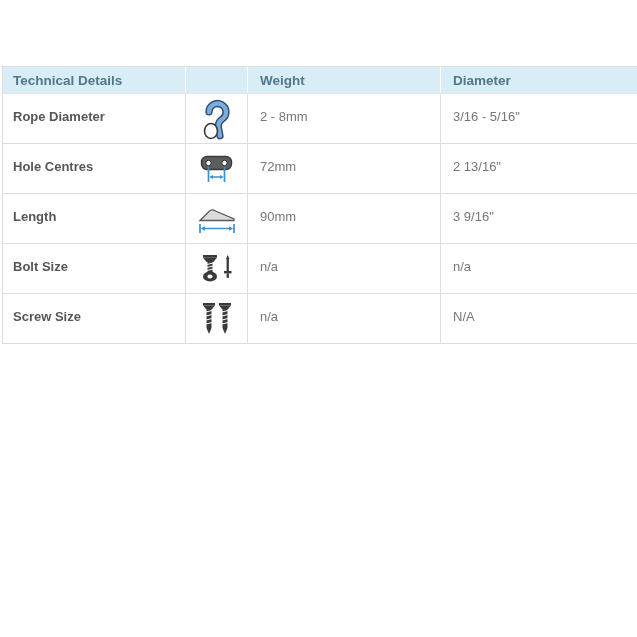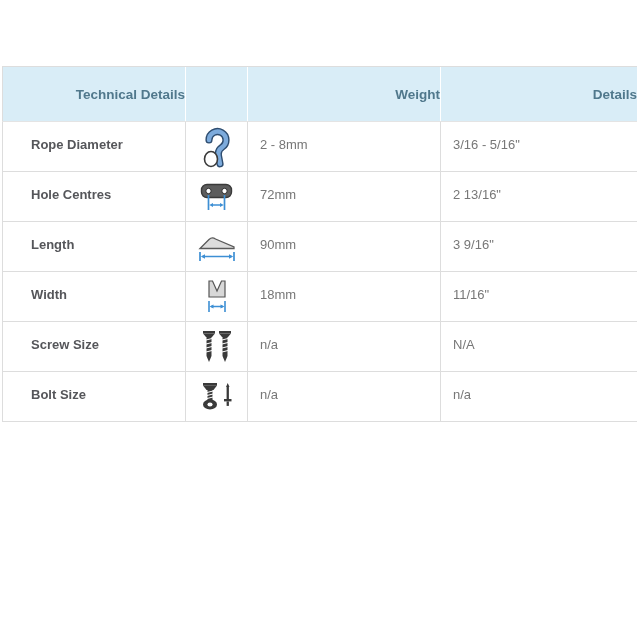--- a/index.html
+++ b/index.html
@@ -5,34 +5,34 @@
   html,body { margin:0; padding:0; }
   body {
     width:637px; height:637px; background:#ffffff; position:relative; overflow:hidden;
     font-family:"Liberation Sans","DejaVu Sans",sans-serif;
   }
   .table-wrap { position:absolute; top:66px; left:2px; right:0; }
   table.spec { border-collapse:collapse; width:100%; table-layout:fixed; }
 
   th {
     background:#d9edf7; color:#50788c; font-size:13.5px; font-weight:700;
-    text-align:right; height:55px; vertical-align:middle;
+    text-align:left; height:27px; vertical-align:middle;
     padding:0 0 0 12px; box-sizing:border-box;
     border-top:1px solid #dddddd; border-bottom:1px solid #e4e4e4;
     border-left:1px solid #ffffff;
   }
   th:first-child { border-left:1px solid #dddddd; padding-left:10px; }
 
   td {
     height:50px; box-sizing:border-box;
     border-bottom:1px solid #dddddd; border-left:1px solid #dddddd;
     font-size:13px; color:#777777; vertical-align:top;
     padding:15px 8px 0 12px; white-space:nowrap; overflow:hidden;
   }
-  td:first-child { padding-left:28px; }
+  td:first-child { padding-left:10px; }
   td.label-cell { color:#55565a; font-weight:700; }
   td.icon-cell  { text-align:center; vertical-align:middle; padding:0; }
 
   svg { display:inline-block; vertical-align:middle; }
 
   .material-icon { position:relative; display:inline-block; width:34px; height:36px; }
   .recycle-glyph { font-size:31px; line-height:36px; color:#4caf50; display:block; }
   .m-letter {
     position:absolute; left:50%; top:54%; transform:translate(-50%,-50%);
     font-family:"Liberation Serif","DejaVu Serif",serif; font-weight:700;
@@ -48,21 +48,21 @@
     <col style="width:183px">
         <col style="width:62px">
         <col style="width:193px">
         <col>
   </colgroup>
   <tbody>
         <tr>
     <th>Technical Details</th>
     <th></th>
     <th>Weight</th>
-    <th>Details</th>
+    <th>Diameter</th>
   </tr>
 
   <tr>
     <td class="label-cell">Rope Diameter</td>
     <td class="icon-cell">
       <svg width="30" height="42" viewBox="0 0 30 42">
         <path d="M7 14 a 8.5 8.5 0 1 1 13 7.3 q -4.5 3 -3.5 8.5 l 1.5 8" fill="none" stroke="#2e4d70" stroke-width="7.2" stroke-linecap="round"></path>
         <path d="M7 14 a 8.5 8.5 0 1 1 13 7.3 q -4.5 3 -3.5 8.5 l 1.5 8" fill="none" stroke="#7dabdc" stroke-width="4.4" stroke-linecap="round"></path>
         <ellipse cx="9" cy="33" rx="6.5" ry="7.5" fill="#ffffff" stroke="#3a3a3a" stroke-width="1.6"></ellipse>
       </svg>
@@ -99,36 +99,43 @@
         <line x1="37" y1="20" x2="37" y2="29" stroke="#3d8fd4" stroke-width="1.7"></line>
         <line x1="5.5" y1="24.5" x2="34.5" y2="24.5" stroke="#3d8fd4" stroke-width="1.5"></line>
         <polygon points="3.8,24.5 8,22.3 8,26.7" fill="#3d8fd4"></polygon>
         <polygon points="36.2,24.5 32,22.3 32,26.7" fill="#3d8fd4"></polygon>
       </svg>
     </td>
     <td class="value-cell">90mm</td>
     <td class="value-cell">3 9/16"</td>
   </tr>
 
+
+
   <tr>
-    <td class="label-cell">Width</td>
+    <td class="label-cell">Bolt Size</td>
     <td class="icon-cell">
-      <svg width="26" height="36" viewBox="0 0 26 36">
-        <path d="M5 2 L5 18 L21 18 L21 2 L17.5 2 L13 12 L8.5 2 Z" fill="#d8d8d8" stroke="#555555" stroke-width="1.2"></path>
-        <line x1="5" y1="22" x2="5" y2="33" stroke="#3d8fd4" stroke-width="1.6"></line>
-        <line x1="21" y1="22" x2="21" y2="33" stroke="#3d8fd4" stroke-width="1.6"></line>
-        <line x1="7" y1="27.5" x2="19" y2="27.5" stroke="#3d8fd4" stroke-width="1.5"></line>
-        <polygon points="5.5,27.5 9.5,25.5 9.5,29.5" fill="#3d8fd4"></polygon>
-        <polygon points="20.5,27.5 16.5,25.5 16.5,29.5" fill="#3d8fd4"></polygon>
+      <svg width="34" height="34" viewBox="0 0 34 34">
+        <rect x="3" y="3" width="14" height="2.6" fill="#3a3a3a"></rect>
+        <polygon points="3,5.6 17,5.6 13.5,10 6.5,10" fill="#3a3a3a"></polygon>
+        <rect x="7.5" y="10" width="5" height="12" fill="#3a3a3a"></rect>
+        <line x1="7" y1="12.5" x2="13" y2="11" stroke="#ffffff" stroke-width="1"></line>
+        <line x1="7" y1="15.5" x2="13" y2="14" stroke="#ffffff" stroke-width="1"></line>
+        <line x1="7" y1="18.5" x2="13" y2="17" stroke="#ffffff" stroke-width="1"></line>
+        <ellipse cx="10" cy="24.5" rx="7" ry="5" fill="#3a3a3a"></ellipse>
+        <ellipse cx="10" cy="24.5" rx="2.6" ry="1.9" fill="#ffffff"></ellipse>
+        <polygon points="27.7,3 29.5,7 26,7" fill="#3a3a3a"></polygon>
+        <rect x="26.6" y="7" width="2.3" height="12" fill="#3a3a3a"></rect>
+        <rect x="24" y="19" width="7.5" height="2.4" fill="#3a3a3a"></rect>
+        <rect x="26.6" y="21.4" width="2.3" height="4.5" fill="#3a3a3a"></rect>
       </svg>
     </td>
-    <td class="value-cell">18mm</td>
-    <td class="value-cell">11/16"</td>
+    <td class="value-cell">n/a</td>
+    <td class="value-cell">n/a</td>
   </tr>
-
 
   <tr>
     <td class="label-cell">Screw Size</td>
     <td class="icon-cell">
       <svg width="32" height="36" viewBox="0 0 32 36">
         <rect x="2" y="2" width="12" height="2.5" fill="#3a3a3a"></rect>
         <polygon points="2,4.5 14,4.5 11,8 5,8" fill="#3a3a3a"></polygon>
         <path d="M5.5 8 h5 v19 l-2.5 6 l-2.5 -6 z" fill="#3a3a3a"></path>
         <line x1="5" y1="11" x2="11" y2="9.5" stroke="#ffffff" stroke-width="1"></line>
         <line x1="5" y1="15" x2="11" y2="13.5" stroke="#ffffff" stroke-width="1"></line>
@@ -140,37 +147,15 @@
         <line x1="21" y1="11" x2="27" y2="9.5" stroke="#ffffff" stroke-width="1"></line>
         <line x1="21" y1="15" x2="27" y2="13.5" stroke="#ffffff" stroke-width="1"></line>
         <line x1="21" y1="19" x2="27" y2="17.5" stroke="#ffffff" stroke-width="1"></line>
         <line x1="21" y1="23" x2="27" y2="21.5" stroke="#ffffff" stroke-width="1"></line>
       </svg>
     </td>
     <td class="value-cell">n/a</td>
     <td class="value-cell">N/A</td>
   </tr>
 
-  <tr>
-    <td class="label-cell">Bolt Size</td>
-    <td class="icon-cell">
-      <svg width="34" height="34" viewBox="0 0 34 34">
-        <rect x="3" y="3" width="14" height="2.6" fill="#3a3a3a"></rect>
-        <polygon points="3,5.6 17,5.6 13.5,10 6.5,10" fill="#3a3a3a"></polygon>
-        <rect x="7.5" y="10" width="5" height="12" fill="#3a3a3a"></rect>
-        <line x1="7" y1="12.5" x2="13" y2="11" stroke="#ffffff" stroke-width="1"></line>
-        <line x1="7" y1="15.5" x2="13" y2="14" stroke="#ffffff" stroke-width="1"></line>
-        <line x1="7" y1="18.5" x2="13" y2="17" stroke="#ffffff" stroke-width="1"></line>
-        <ellipse cx="10" cy="24.5" rx="7" ry="5" fill="#3a3a3a"></ellipse>
-        <ellipse cx="10" cy="24.5" rx="2.6" ry="1.9" fill="#ffffff"></ellipse>
-        <polygon points="27.7,3 29.5,7 26,7" fill="#3a3a3a"></polygon>
-        <rect x="26.6" y="7" width="2.3" height="12" fill="#3a3a3a"></rect>
-        <rect x="24" y="19" width="7.5" height="2.4" fill="#3a3a3a"></rect>
-        <rect x="26.6" y="21.4" width="2.3" height="4.5" fill="#3a3a3a"></rect>
-      </svg>
-    </td>
-    <td class="value-cell">n/a</td>
-    <td class="value-cell">n/a</td>
-  </tr>
-
 </tbody>
     </table>
 </div>
 
 </body></html>

